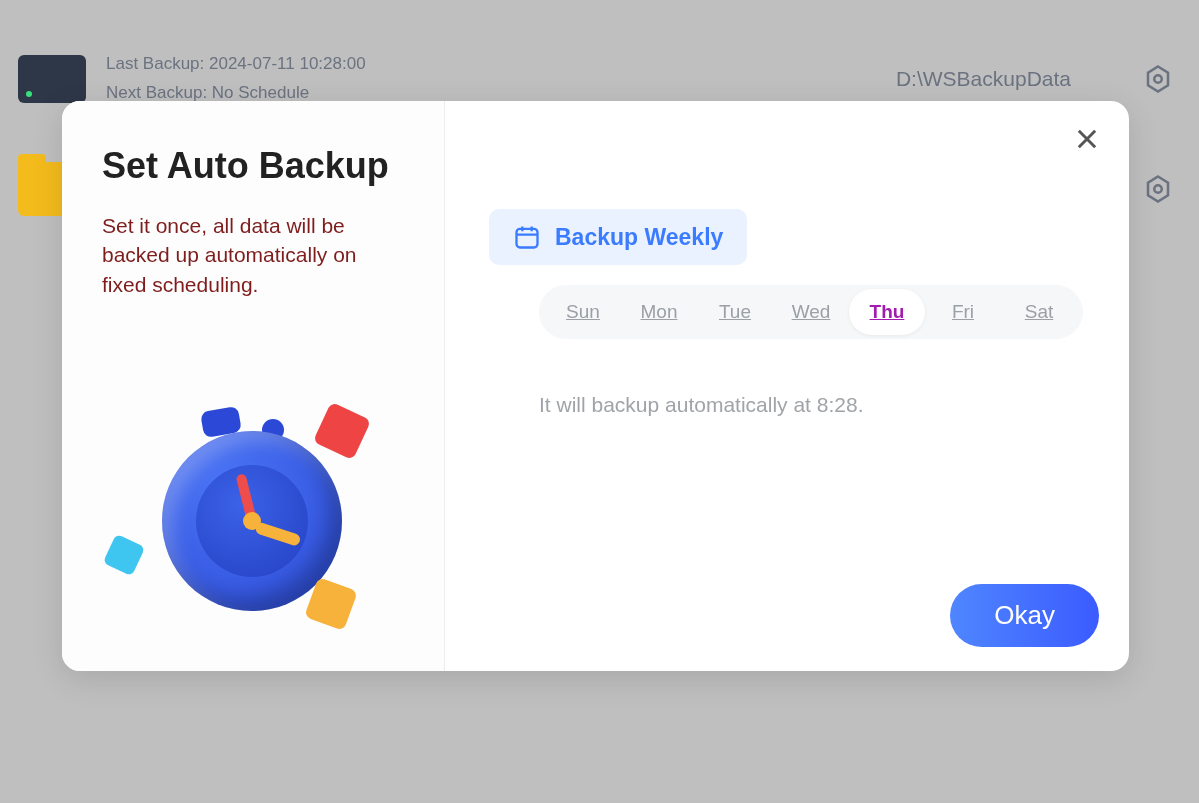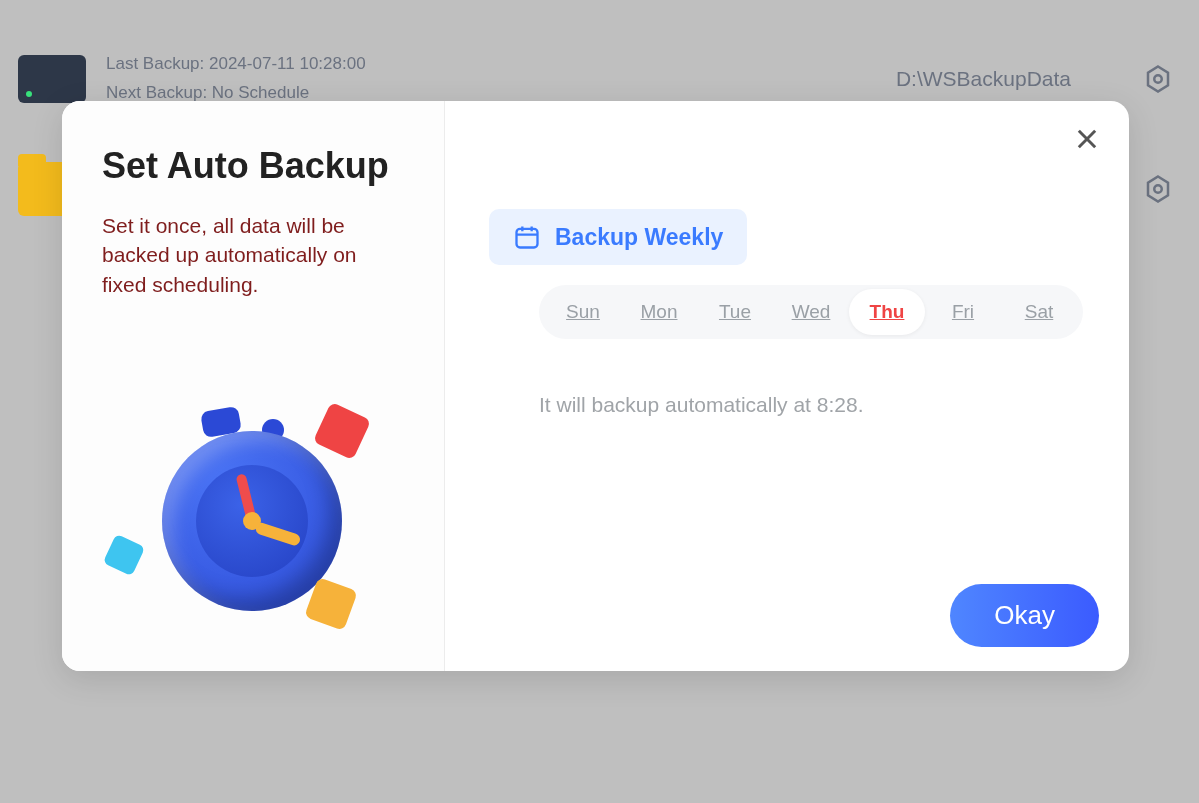--- a/index.html
+++ b/index.html
@@ -166,21 +166,21 @@
     align-items: center;
     justify-content: center;
     font-size: 19px;
     color: #9aa0a6;
     border-radius: 26px;
     cursor: pointer;
     text-decoration: underline;
   }
   .day.active {
     background: #fff;
-    color: #ef4444;
+    color: #a21caf;
     font-weight: 600;
     box-shadow: 0 1px 4px rgba(0,0,0,0.06);
   }
 
   .schedule-text {
     margin-top: 54px;
     margin-left: 50px;
     font-size: 21px;
     color: #a0a4a8;
   }

